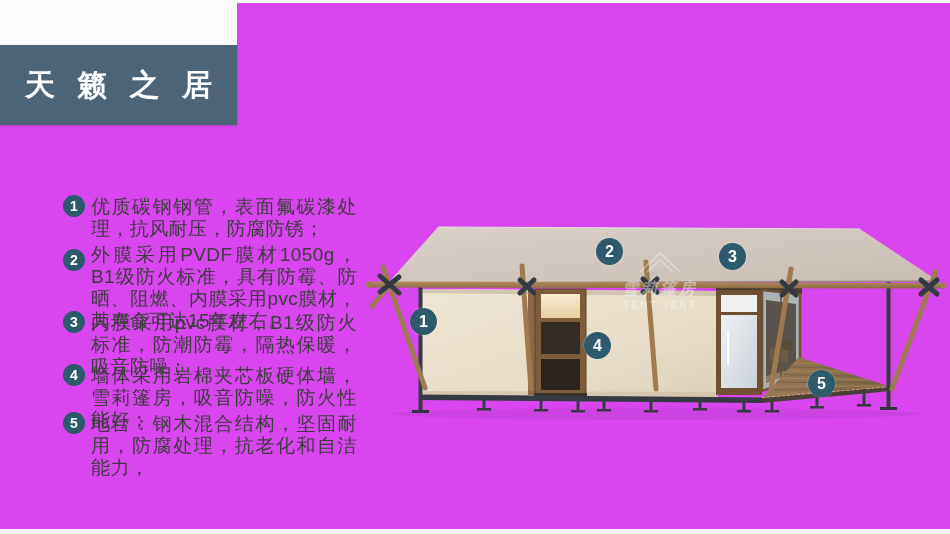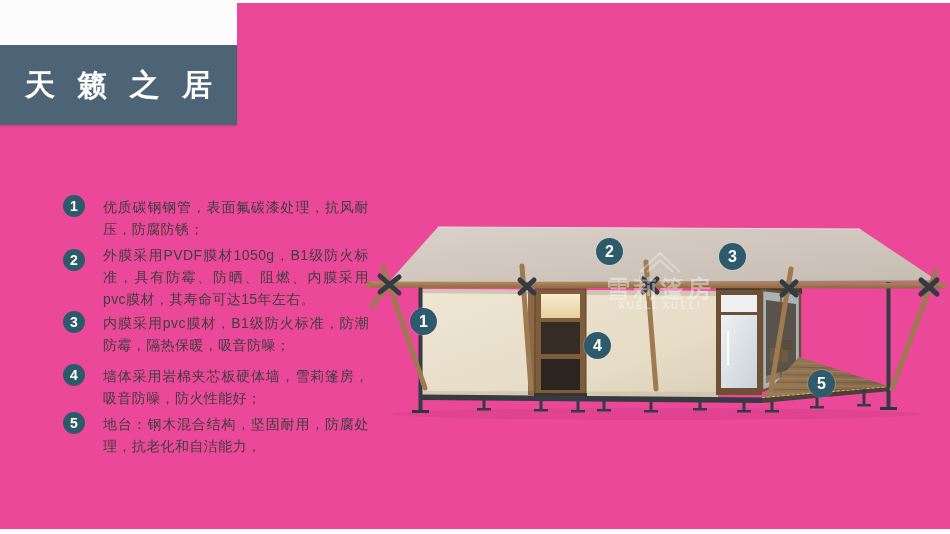--- a/index.html
+++ b/index.html
@@ -1,18 +1,18 @@
 <!DOCTYPE html>
 <html><head>
 <meta charset="utf-8">
 <style>
   html,body{margin:0;padding:0;background:#e9e9ea;}
   #stage{
     position:relative;width:950px;height:534px;margin:0 auto;
-    background:#ec4899;overflow:hidden;
+    background:#d946ef;overflow:hidden;
     font-family:"Liberation Sans","DejaVu Sans",sans-serif;
   }
   .strip{position:absolute;background:#fdfdfd;}
   
   #banner-white{position:absolute;left:0;top:3px;width:237px;height:42px;background:#fcfcfd;}
   #banner{
     position:absolute;left:0;top:45px;width:237px;height:80px;
     display:flex;align-items:center;justify-content:center;
     box-shadow:0 1px 2px rgba(0,0,0,.18);
   }
@@ -21,38 +21,38 @@
     white-space:nowrap;padding-left:7px;
   }
   
   .feature{position:absolute;left:53px;width:316px;}
   .badge{
     position:absolute;left:10px;top:-1px;width:22px;height:22px;border-radius:50%;
     color:#fff;font-size:14px;font-weight:bold;
     display:flex;align-items:center;justify-content:center;
   }
   .ftext{
-    position:absolute;left:50px;top:0;width:266px;
-    font-size:14px;line-height:22px;color:#3e3e3e;letter-spacing:.4px;
+    position:absolute;left:38px;top:0;width:266px;
+    font-size:19px;line-height:22px;color:#3e3e3e;letter-spacing:.4px;
     text-align:justify;
   }
   
   .callout{
     position:absolute;width:27px;height:27px;border-radius:50%;
     color:#fff;font-size:16px;font-weight:600;
     display:flex;align-items:center;justify-content:center;
     box-shadow:0 0 0 1px rgba(255,255,255,.15);
   }
   
   #watermark{
     position:absolute;left:600px;top:250px;width:120px;
     text-align:center;pointer-events:none;
   }
   #watermark .wm-cn{
-    color:rgba(255,255,255,.42);font-size:24px;font-weight:bold;letter-spacing:3px;line-height:22px;
+    color:rgba(255,255,255,.42);font-size:16px;font-weight:bold;letter-spacing:3px;line-height:22px;font-style:italic;
   }
   #watermark .wm-en{
     color:rgba(255,255,255,.38);font-size:10px;font-weight:bold;letter-spacing:2px;line-height:12px;
   }
   #tent-svg{position:absolute;left:0;top:0;}
 </style>
 </head>
 <body>
 
 <div id="stage">
@@ -220,21 +220,21 @@
       <line x1="921" y1="280" x2="937" y2="294"></line>
         <line x1="937" y1="280" x2="921" y2="294"></line>
     </g>
   </svg>
 
   <div id="watermark">
     <svg width="44" height="24" viewBox="0 0 44 24" style="opacity:.32">
       <path d="M2 22 L22 3 L42 22 M9 22 L22 10 L35 22" fill="none" stroke="#ffffff" stroke-width="2"></path>
     </svg>
     <div class="wm-cn">雪莉篷房</div>
-    <div class="wm-en">XUELI XUELI</div>
+    <div class="wm-en">TENT TENT</div>
   </div>
 
   <div class="callout" style="left:410px;top:308px;background:#2e5b6c;">1</div>
   <div class="callout" style="left:596px;top:238px;background:#2e5b6c;">2</div>
   <div class="callout" style="left:719px;top:243px;background:#2e5b6c;">3</div>
   <div class="callout" style="left:584px;top:332px;background:#2e5b6c;">4</div>
   <div class="callout" style="left:808px;top:370px;background:#2e5b6c;">5</div>
 
 </div>
 

